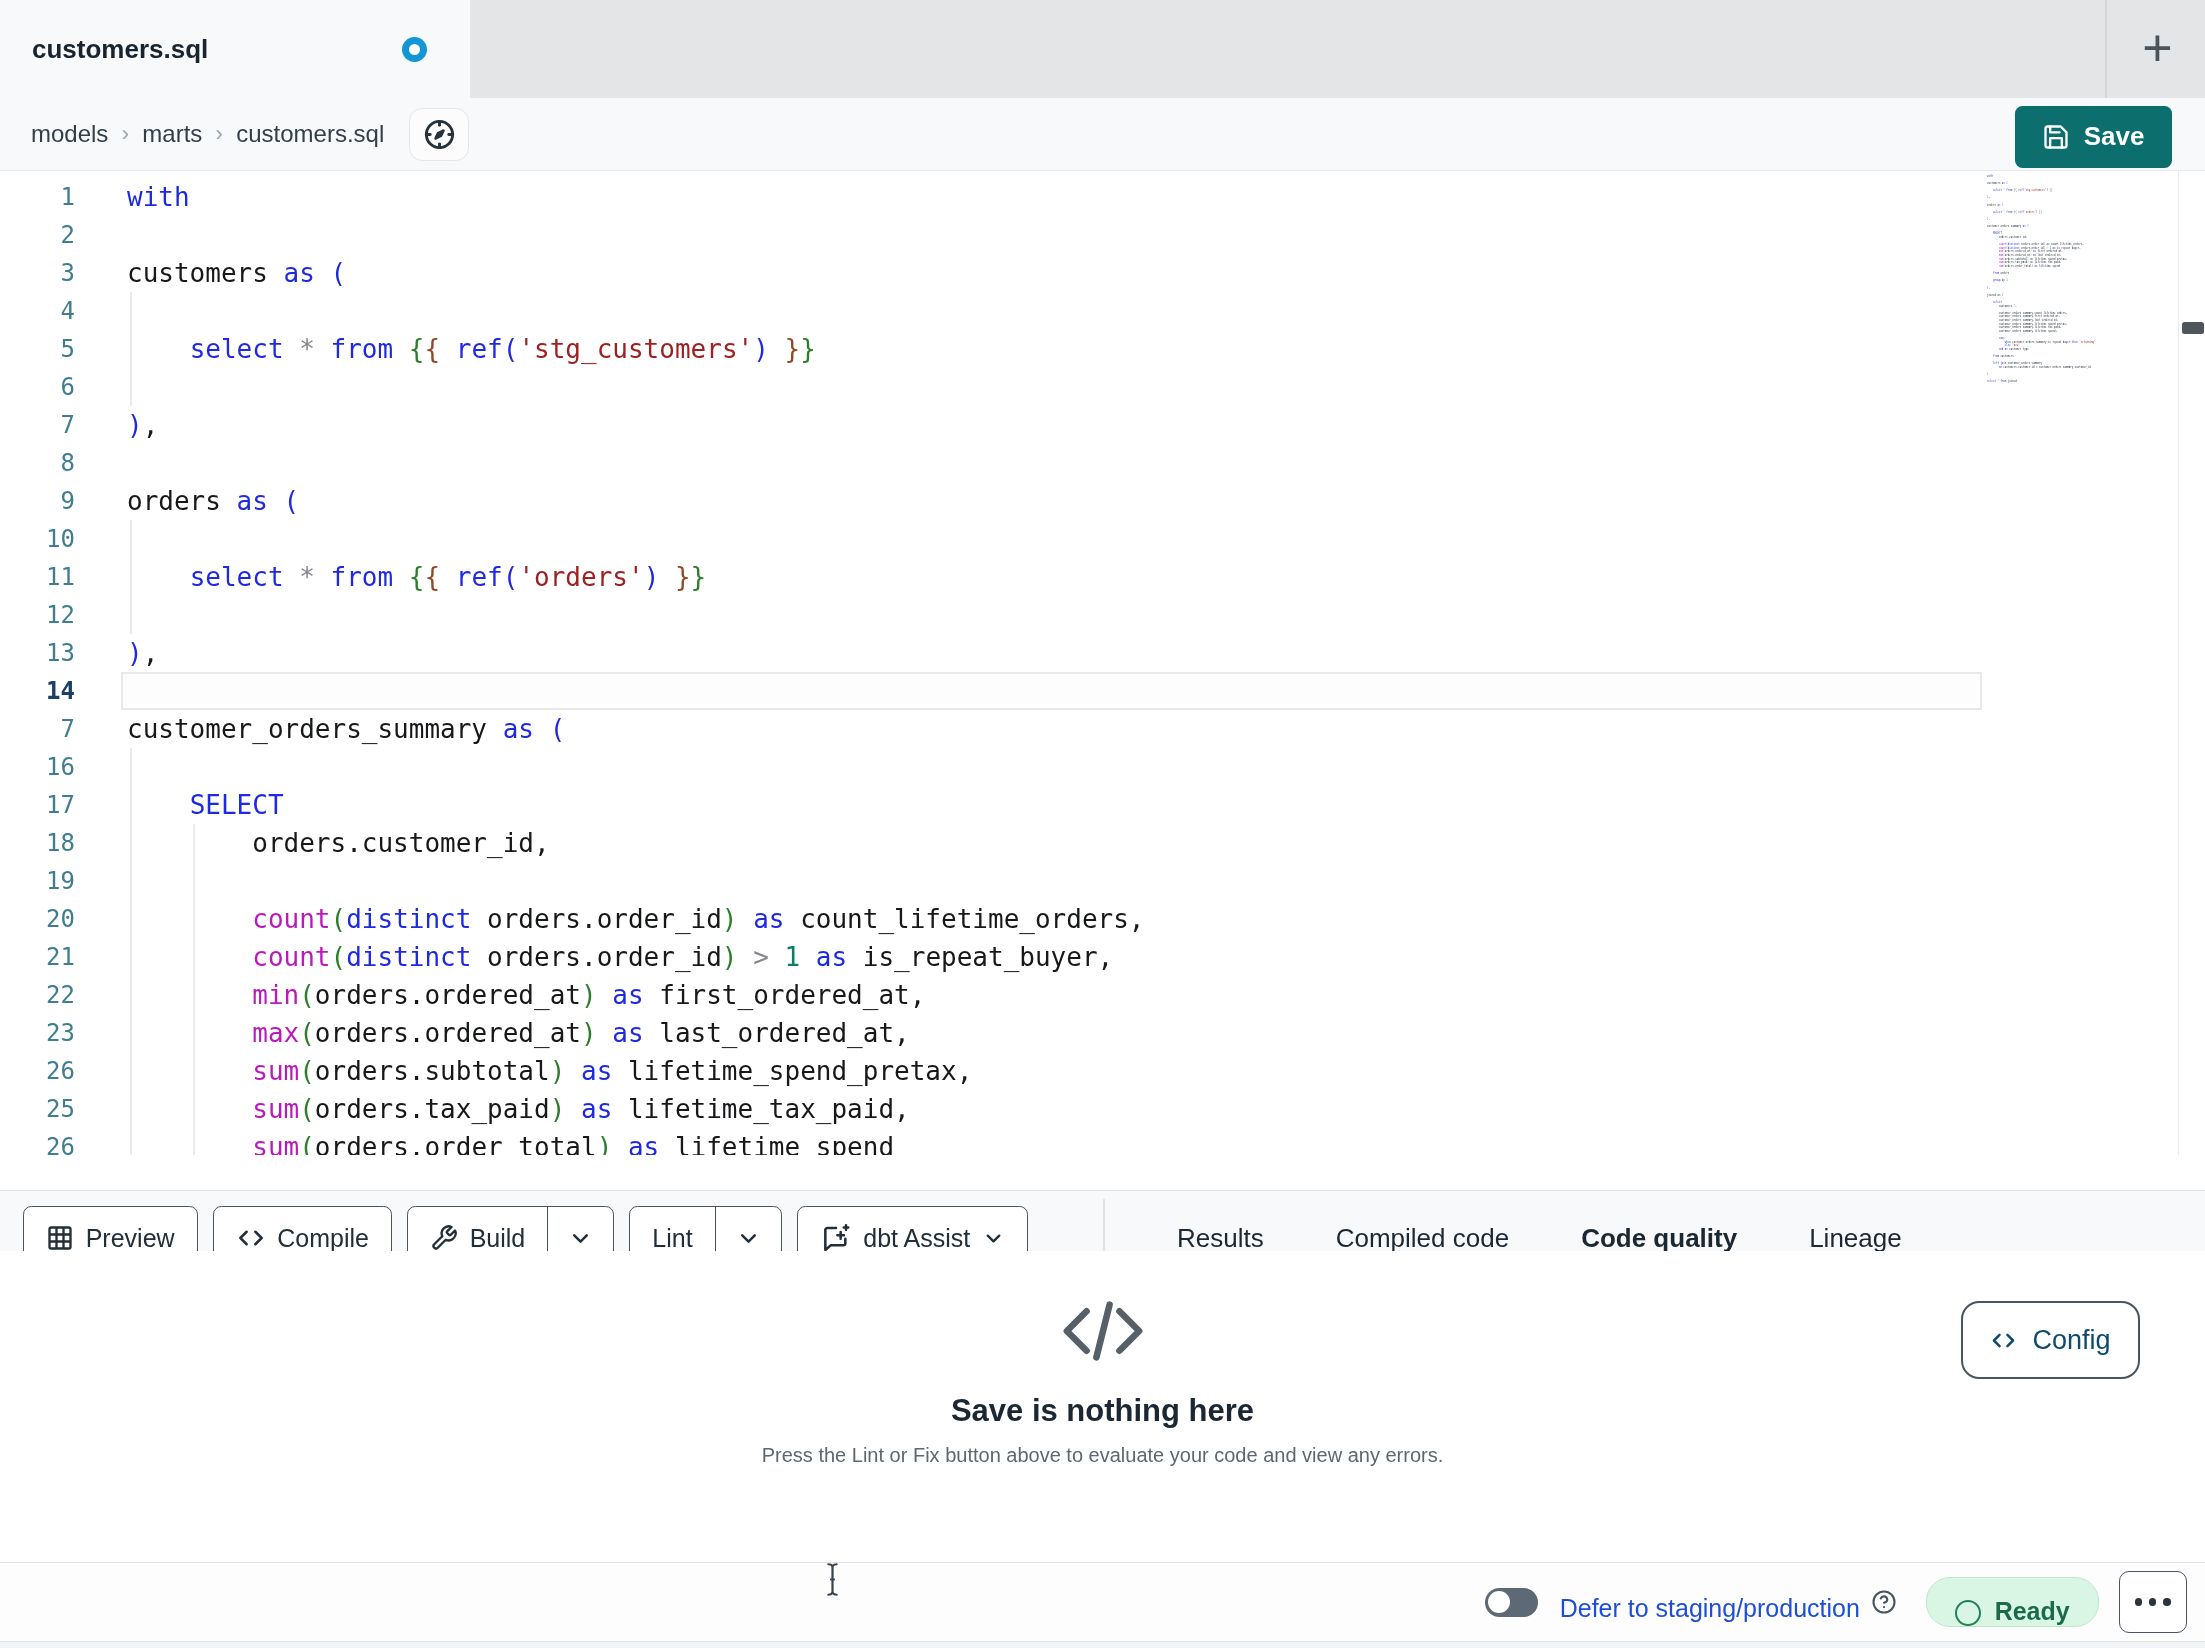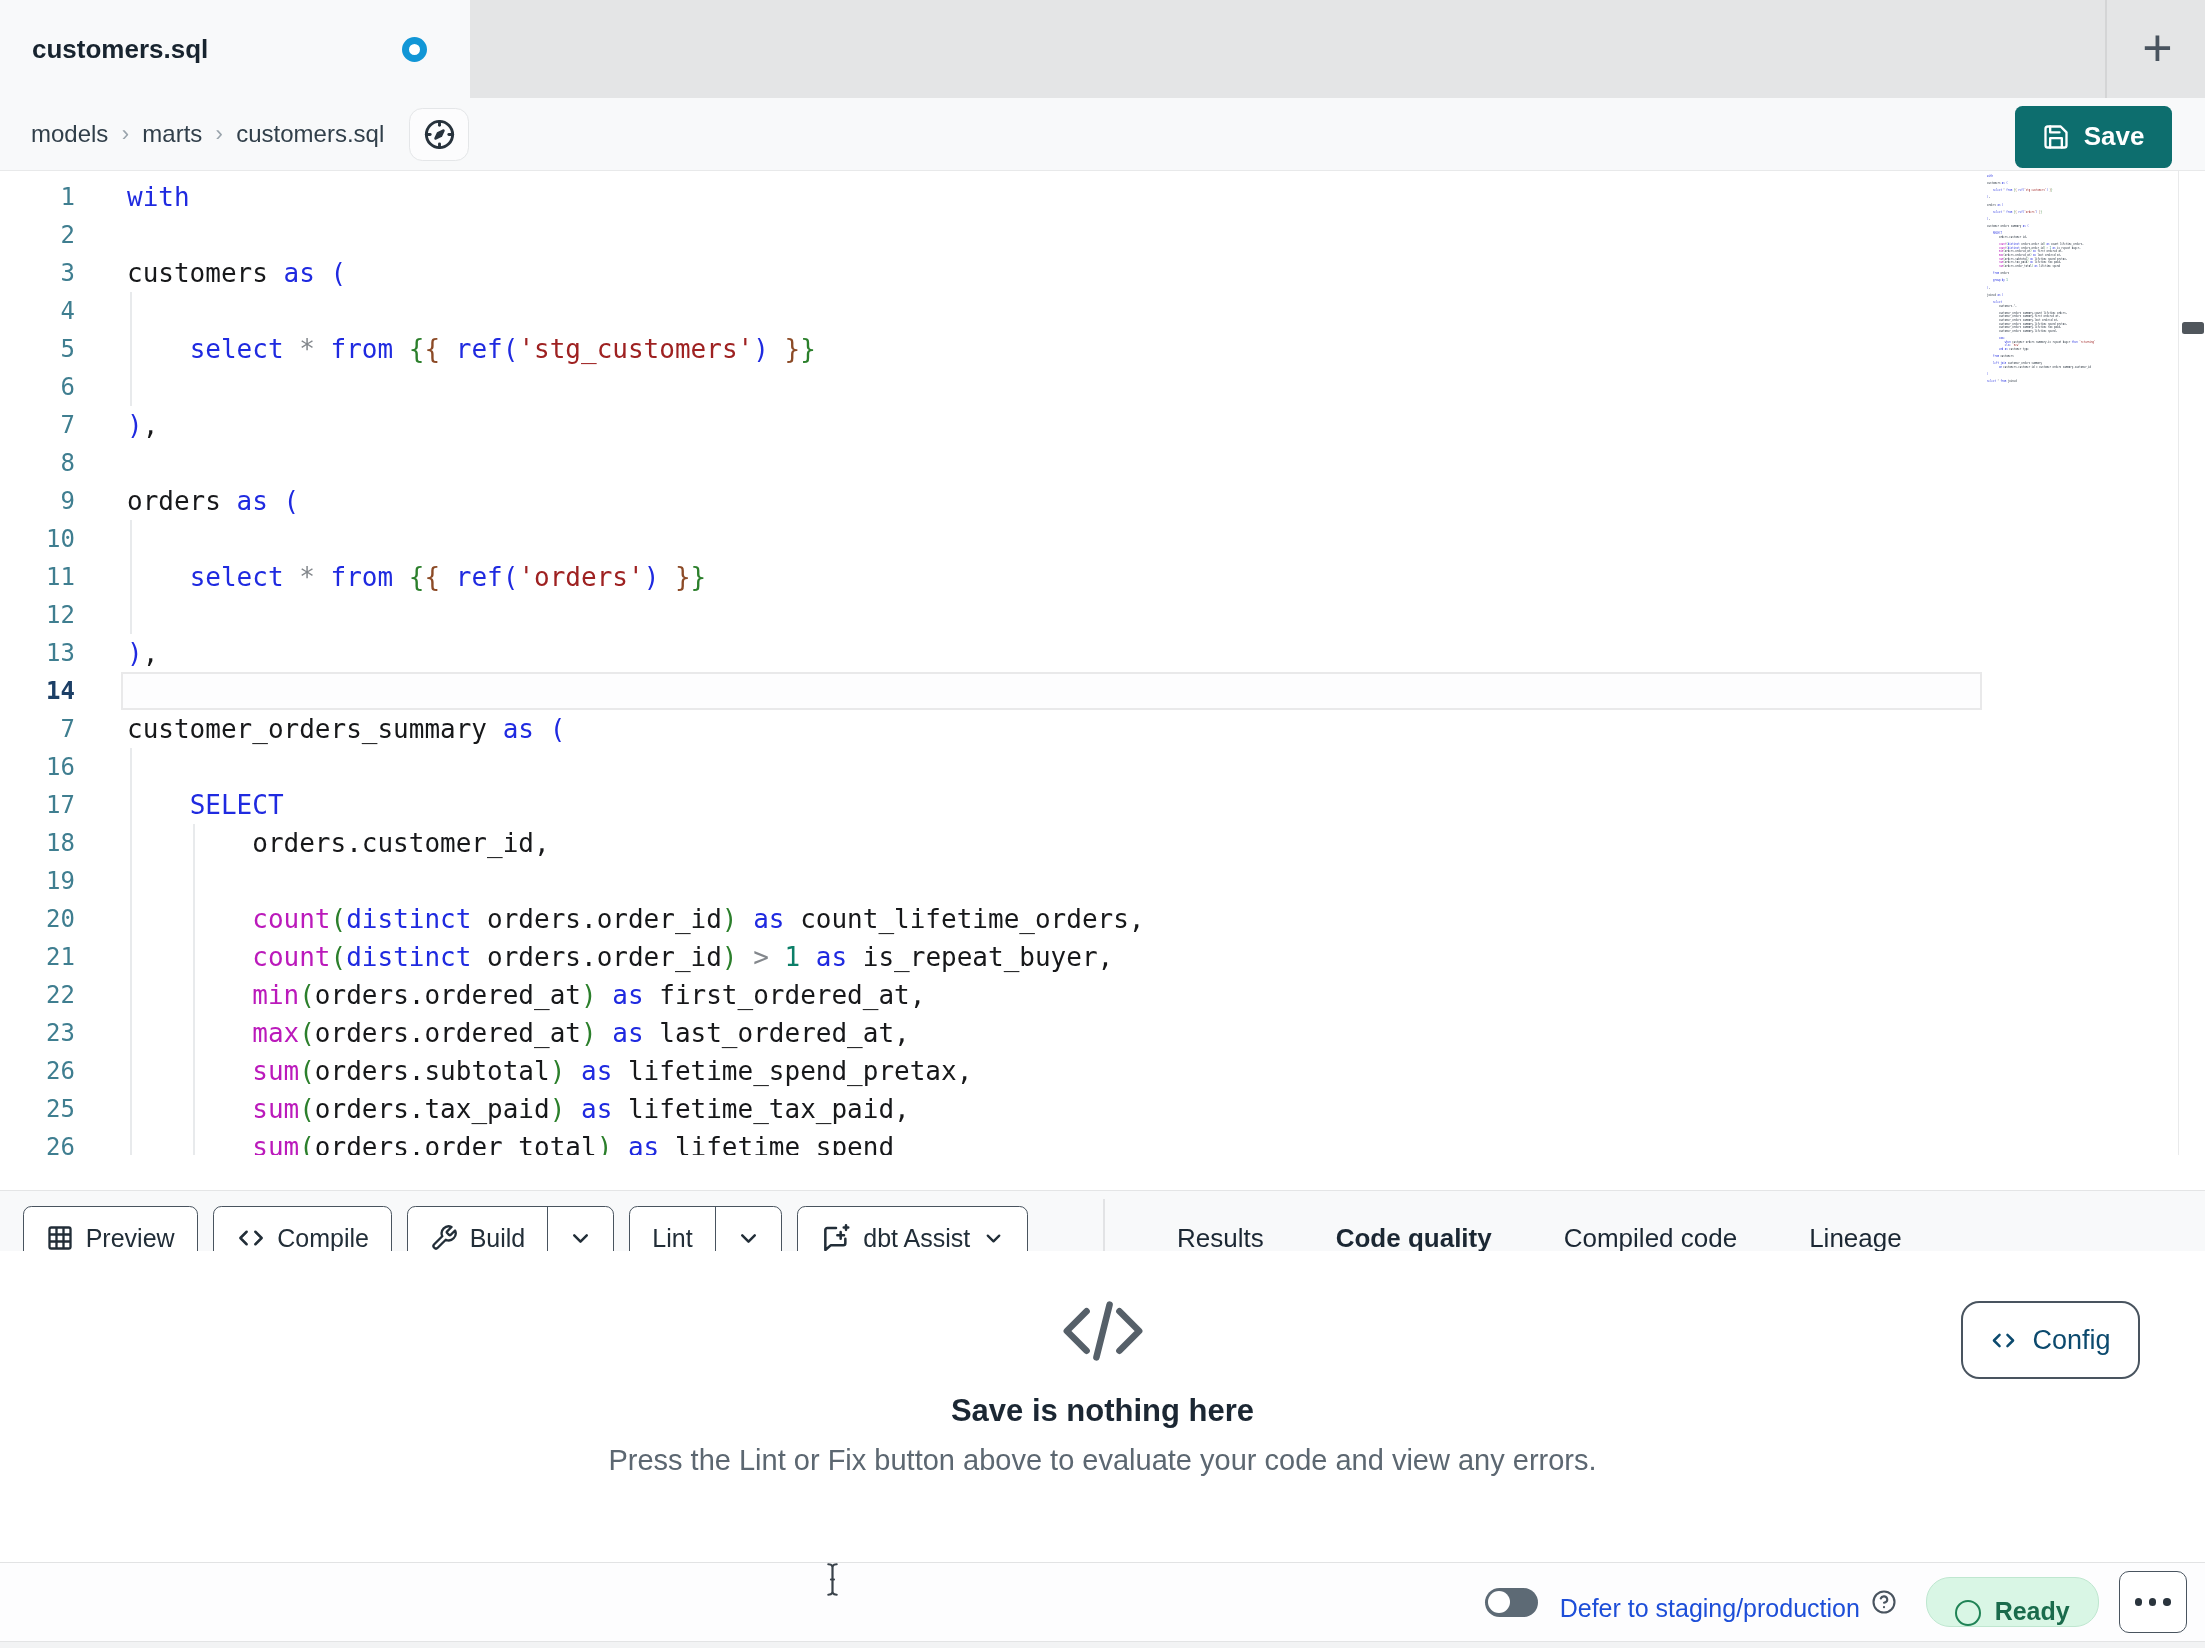--- a/index.html
+++ b/index.html
@@ -58,21 +58,21 @@
   .rtab.active{font-weight:700;box-shadow:inset 0 -5.8px 0 #99a1a9;}
 
   
   .panel{position:absolute;left:0;top:1251px;width:2205px;height:311px;background:#fff;}
   .config-btn{position:absolute;right:65px;top:50px;width:179px;height:78px;background:#fff;border:2.5px solid #49545f;
               border-radius:18.3px;display:flex;align-items:center;justify-content:center;gap:15px;
               font-size:27px;color:#0c4a6e;cursor:pointer;}
   .empty{position:absolute;left:0;top:40px;width:2205px;text-align:center;}
   .empty .eicon{color:#566069;}
   .empty h2{margin:22px 0 0 0;font-size:31px;font-weight:700;color:#1b2733;}
-  .empty p{margin:15px 0 0 0;font-size:29px;color:#5c6771;}
+  .empty p{margin:15px 0 0 0;font-size:20px;color:#5c6771;}
 
   
   .statusbar{position:absolute;left:0;top:1562px;width:2205px;height:79px;background:#fdfdfe;
              border-top:0.8px solid #e2e3e4;box-sizing:border-box;}
   .bottom-strip{position:absolute;left:0;top:1641px;width:2205px;height:7.5px;background:#f2f3f4;border-top:0.8px solid #e3e4e5;box-sizing:border-box;}
   .sb-right{position:absolute;right:18.3px;top:0;height:78px;display:flex;align-items:center;}
   .toggle{width:53px;height:29px;border-radius:15px;background:#5d6a75;position:relative;cursor:pointer;flex:0 0 auto;}
   .toggle .knob{position:absolute;left:3.3px;top:3.3px;width:22.5px;height:22.5px;border-radius:50%;background:#fff;}
   .defer-label{margin-left:22px;font-size:25px;color:#1d4ed8;margin-top:12px;}
   .help{margin-left:10px;color:#49545f;display:flex;align-items:center;cursor:pointer;}
@@ -294,22 +294,22 @@
             <svg width="23" height="23" viewBox="0 0 24 24" fill="none" stroke="currentColor" stroke-width="2.4" stroke-linecap="round" stroke-linejoin="round">
                 <polyline points="6 9 12 15 18 9"></polyline>
               </svg>
           </span>
         </span>
       </button>
     </div>
     <div class="toolbar-divider"></div>
     <div id="result-tabs">
         <div class="rtab">Results</div>
+        <div class="rtab">Compiled code</div>
         <div class="rtab active">Code quality</div>
-        <div class="rtab">Compiled code</div>
         <div class="rtab">Lineage</div>
       </div>
   </div>
 
   <div class="panel">
     <button class="config-btn">
       <span>
         <svg width="27" height="27" viewBox="0 0 24 24" fill="none" stroke="currentColor" stroke-width="2.2" stroke-linecap="round" stroke-linejoin="round">
           <polyline points="15.5 17 20.5 12 15.5 7"></polyline>
             <polyline points="8.5 7 3.5 12 8.5 17"></polyline>

